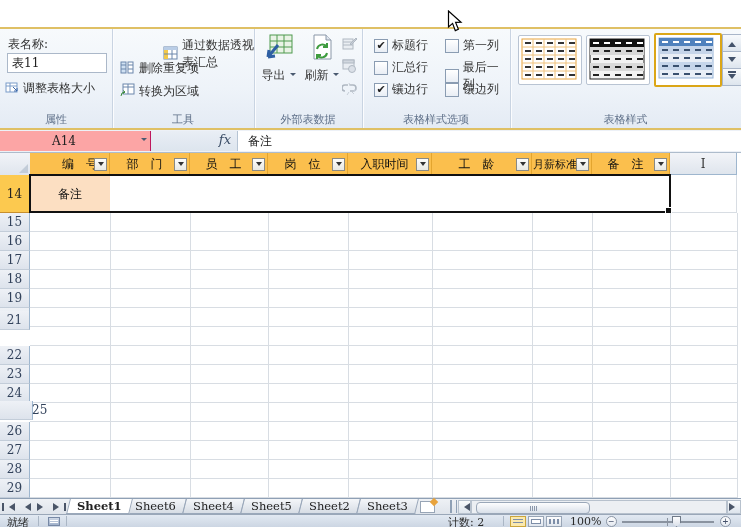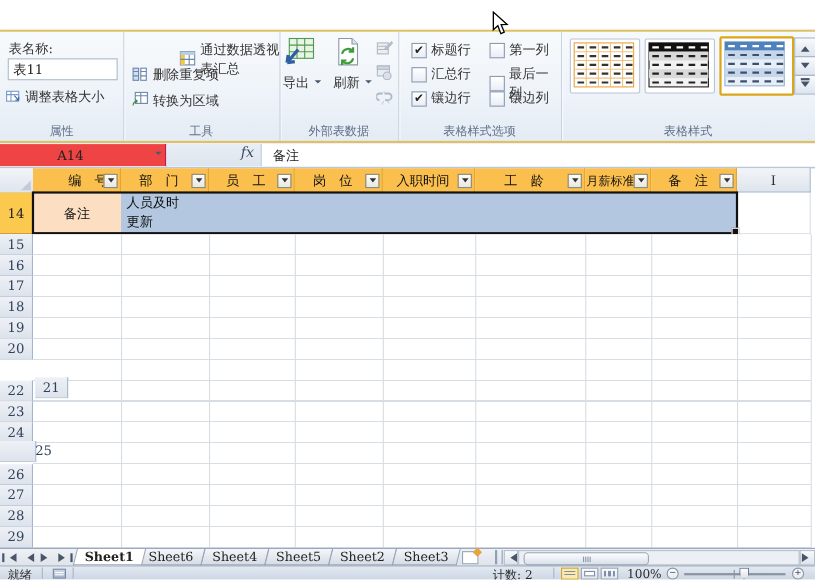--- a/index.html
+++ b/index.html
@@ -24,37 +24,37 @@
 
   
   #ribbon{left:0;top:29px;width:741px;height:99px;background:linear-gradient(#f7fafc,#eef3f9 60%,#e4ebf4);}
   #goldline-bottom{left:0;top:128px;width:741px;height:2px;background:#dfc065;}
   .rgroup{position:absolute;top:0;height:99px;border-right:1px solid #c9d4e2;box-shadow:1px 0 0 #fbfcfe;}
   .grouplabel{position:absolute;bottom:1px;left:0;right:0;text-align:center;font-size:11px;color:#5f7089;}
   .rtext{font-size:12px;color:#333;}
   .smallbtn{position:absolute;display:flex;align-items:center;gap:4px;font-size:12px;color:#333;}
   .ticon{display:inline-block;}
   .namebox-input{position:absolute;background:#fff;border:1px solid #abb8c9;font-size:12px;padding:1px 4px;font-family:"DejaVu Serif",serif;}
-  .bigbtn{position:absolute;width:44px;height:76px;border-radius:3px;}
+  .bigbtn{position:absolute;width:44px;height:76px;text-align:center;border-radius:3px;}
   .bigbtn .blabel{margin-top:3px;font-size:12px;color:#333;}
   .ddtri{display:inline-block;width:0;height:0;border:3.5px solid transparent;border-top-color:#4a5a70;vertical-align:middle;margin-left:1px;}
   .greyicon{position:absolute;width:15px;height:14px;opacity:.75;}
   .cbrow{position:absolute;display:flex;align-items:center;gap:4px;}
   .cbox{width:12px;height:12px;border:1px solid #8a9cb2;background:linear-gradient(#fff,#e9eef5);display:inline-flex;align-items:center;justify-content:center;font-size:11px;color:#222;}
   .cblabel{font-size:12px;color:#333;}
   .thumb{position:absolute;width:62px;height:48px;background:#fff;border:1px solid #b9c4d3;border-radius:2px;}
   .thumb.sel{border:2px solid #dba617;box-shadow:inset 0 0 0 1px #fff;}
   .galbtn{position:absolute;width:18px;height:16px;background:linear-gradient(#f8fafc,#dde5ee);border:1px solid #a9b6c9;display:flex;align-items:center;justify-content:center;flex-direction:column;}
   .tri-up{width:0;height:0;border:4px solid transparent;border-bottom:5px solid #44536b;margin-bottom:2px;}
   .tri-dn{width:0;height:0;border:4px solid transparent;border-top:5px solid #44536b;margin-top:2px;}
   .morebar{width:8px;height:2px;background:#44536b;margin-bottom:1px;}
 
   
   #fbar{left:0;top:130px;width:741px;height:22px;background:#edf1f7;border-bottom:1px solid #aebccc;}
-  #nameboxwrap{position:absolute;left:0;top:1px;width:150px;height:20px;background:#ef4444;border-right:2px solid #be185d;}
+  #nameboxwrap{position:absolute;left:0;top:1px;width:150px;height:20px;background:#fca5a5;border-right:2px solid #be185d;}
   #namebox-value{position:absolute;left:0;width:128px;text-align:center;line-height:20px;font-size:12px;}
   #namebox-dd{position:absolute;right:3px;top:7px;}
   #fxzone{position:absolute;left:151px;top:1px;width:86px;height:20px;background:linear-gradient(#e9eef5,#dde5ee);border-right:1px solid #b6c4d4;}
   #fxglyph{position:absolute;right:6px;top:1px;font-family:"DejaVu Serif",serif;font-style:italic;font-size:13px;color:#3b4d66;}
   #fcontent{position:absolute;left:238px;top:1px;right:0;height:20px;background:#fff;line-height:20px;padding-left:10px;font-size:12px;}
 
   
   #colheaders{left:0;top:153px;width:741px;height:22px;}
   #cornercell{position:absolute;left:0;top:0;width:30px;height:22px;background:linear-gradient(#f2f4f8,#dfe5ed);border-right:1px solid #9eb6ce;border-bottom:1px solid #9eb6ce;}
   #cornercell i{position:absolute;right:2px;bottom:2px;width:0;height:0;border-left:9px solid transparent;border-bottom:9px solid #c2ccd8;}
@@ -390,22 +390,20 @@
       <span class="fbtn">
           <i></i>
         </span>
     </div>
     <div class="plainhdr latin">I</div>
   </div>
 
   <div class="abs" id="row14">
     <div id="r14hdr">14</div>
     <div id="cellA14">备注</div>
-    <div id="cellMerged">人员及时
-更新</div>
     <div id="r14right"></div>
     <div id="selbox">
         <span id="fillhandle"></span>
       </div>
   </div>
 
   <div class="abs" id="grid">
     <div id="gridlines-h"></div>
     <div class="vline" style="left:110px;"></div>
     <div class="vline" style="left:190px;"></div>
@@ -415,21 +413,21 @@
     <div class="vline" style="left:532px;"></div>
     <div class="vline" style="left:592px;"></div>
     <div class="vline" style="left:670px;"></div>
     <div class="vline" style="left:737px;"></div>
     <div class="rnum" style="top:0;">15</div>
     <div class="rnum" style="top:19px;">16</div>
     <div class="rnum" style="top:38px;">17</div>
     <div class="rnum" style="top:57px;">18</div>
     <div class="rnum" style="top:76px;">19</div>
     <div class="rnum" style="top:95px;">20</div>
-    <div class="rnum" style="top:130px;margin-left:32px;">21</div>
+    <div class="rnum" style="top:98px;">21</div>
     <div class="rnum" style="top:133px;">22</div>
     <div class="rnum" style="top:152px;">23</div>
     <div class="rnum" style="top:171px;">24</div>
     <div class="rnum" style="top:188px;padding-left:32px;">25</div>
     <div class="rnum" style="top:209px;">26</div>
     <div class="rnum" style="top:228px;">27</div>
     <div class="rnum" style="top:247px;">28</div>
     <div class="rnum" style="top:266px;">29</div>
   </div>
 

